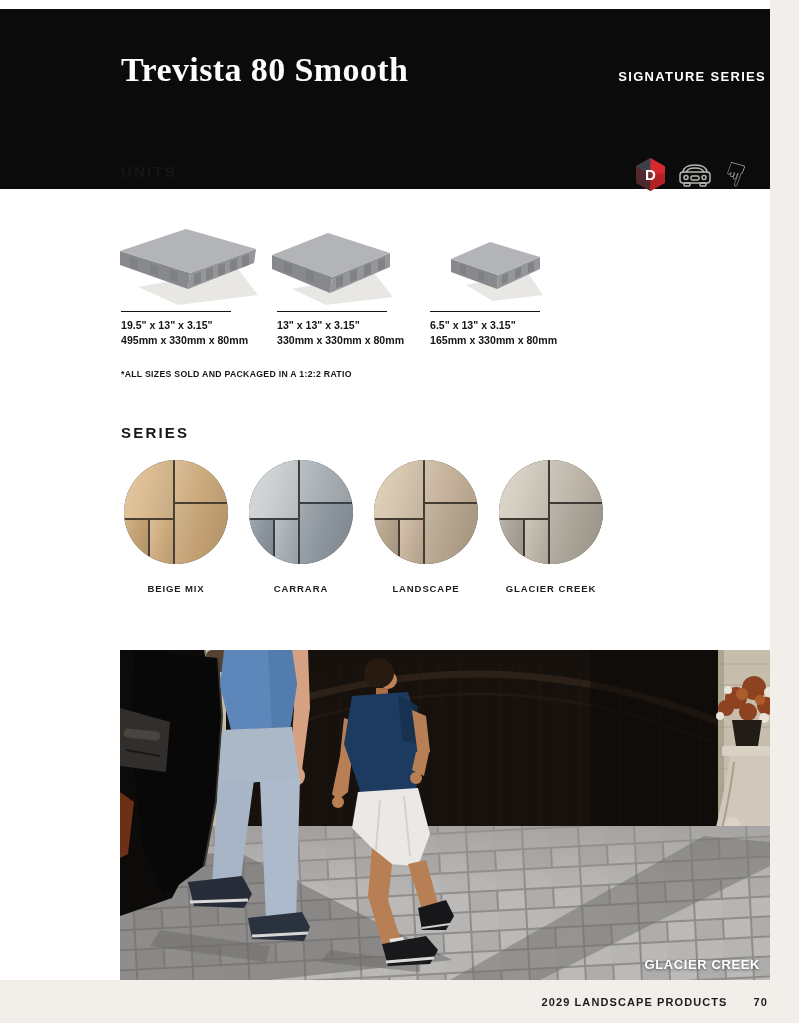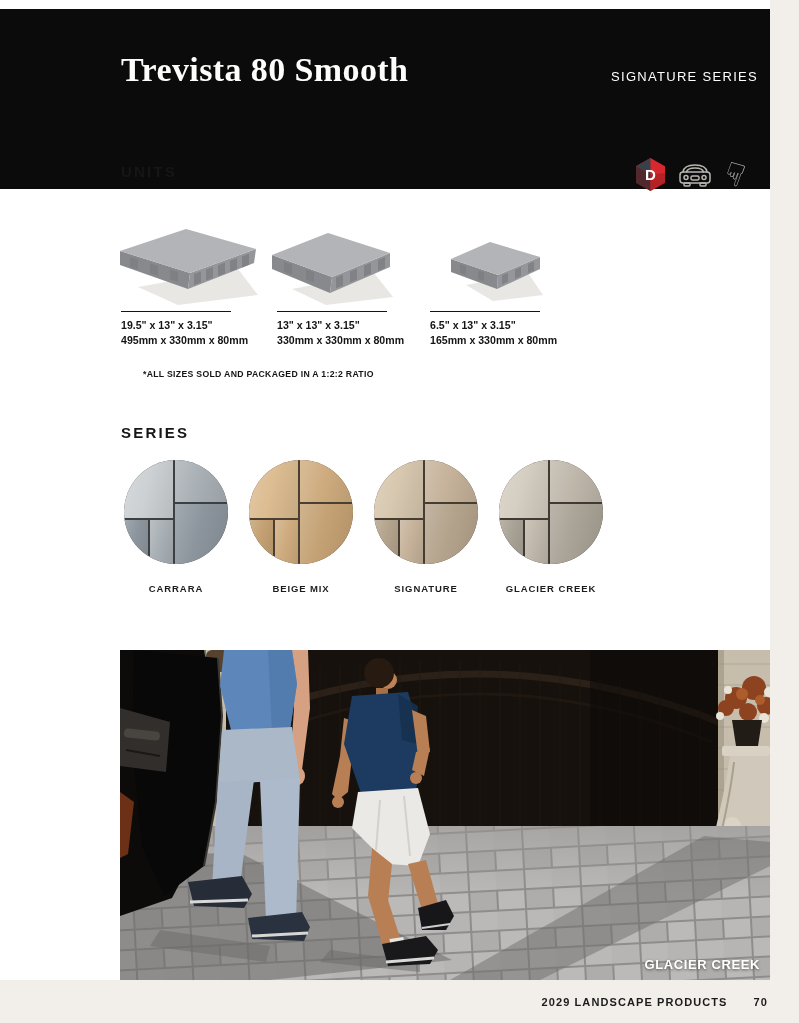--- a/index.html
+++ b/index.html
@@ -7,21 +7,21 @@
   body { background:#ffffff; font-family:"Liberation Sans", sans-serif; color:var(--text,#141414); overflow:hidden; }
   .page { position:relative; width:799px; height:1023px; background:#fff; }
 
   .right-strip  { position:absolute; left:770px; top:0; width:29px; height:1023px; background:var(--margin-bg); }
   .bottom-strip { position:absolute; left:0; top:980px; width:799px; height:43px; background:var(--margin-bg); }
 
   
   .masthead { position:absolute; left:0; top:0; width:770px; height:180px; background:var(--header-bg);margin-top:9px; }
   .masthead h1 { position:absolute; left:121px; top:42px; font-family:"Liberation Serif", serif;
                  font-weight:700; font-size:34px; letter-spacing:.4px; color:#fdfdfc; }
-  .series { position:absolute; right:12px; top:60px; font-weight:400; font-size:13px;
+  .series { position:absolute; right:4px; top:60px; font-weight:700; font-size:13px;
             letter-spacing:1.3px; color:#ffffff; }
 
   
   .sec-h { position:absolute; font-weight:700; font-size:15px; letter-spacing:2.2px; color:#161616; }
   #units-h   { left:121px; top:163px; }
   #colours-h { left:121px; top:424px; }
 
   
   .feature-icons { position:absolute; left:636px; top:153px; width:130px; height:42px;
                    display:flex; align-items:center; gap:13px; }
@@ -34,21 +34,21 @@
   .unit .rule { width:110px; border-top:1.5px solid #141414; }
   .unit .imp, .unit .met { font-weight:700; font-size:11.5px; color:#141414; white-space:nowrap;
                            transform:scaleX(.92); transform-origin:left; }
   .unit .imp { margin-top:7px; } .unit .met { margin-top:3px; }
   .paver { position:absolute; }
   #unit-0 .paver { left:-3px;  top:-86px; }
   #unit-1 .paver { left:-9px;  top:-82px; }
   #unit-2 .paver { left:18px;  top:-74px; }
 
   .note { position:absolute; left:121px; top:369px; font-weight:700; font-size:8.7px;
-          letter-spacing:.3px; color:#141414;margin-left:22px; }
+          letter-spacing:.3px; color:#141414; }
 
   
   .swatch-row { position:absolute; left:124px; top:460px; width:604px; display:flex; gap:21px; }
   .swatch { width:104px; text-align:center; }
   .circle { position:relative; width:104px; height:104px; border-radius:50%; overflow:hidden;
             background:var(--joint,#444); }
   .blk { position:absolute; background-image:linear-gradient(105deg, rgba(255,255,255,.20), rgba(255,255,255,0) 45%, rgba(0,0,0,.10)); }
   .b1 { left:0;   top:0;   width:47%; height:56%; }
   .b2 { left:49%; top:0;   width:51%; height:40%; }
   .b3 { left:49%; top:42%; width:51%; height:58%; }
@@ -165,48 +165,48 @@
     <div class="imp">6.5" x 13" x 3.15"</div>
     <div class="met">165mm x 330mm x 80mm</div>
   </div>
 
   <p class="note">*ALL SIZES SOLD AND PACKAGED IN A 1:2:2 RATIO</p>
 
   <h2 class="sec-h" id="colours-h">SERIES</h2>
 
   <div class="swatch-row">
     <figure class="swatch">
+      <div class="circle" style="background: rgb(74, 63, 48);">
+        <div class="blk b1" style="background-color: rgb(221, 189, 146);"></div>
+          <div class="blk b2" style="background-color: rgb(207, 172, 127);"></div>
+          <div class="blk b3" style="background-color: rgb(196, 161, 115);"></div>
+          <div class="blk b4" style="background-color: rgb(196, 161, 115);"></div>
+          <div class="blk b5" style="background-color: rgb(207, 172, 127);"></div>
+      </div>
+      <figcaption>BEIGE MIX</figcaption>
+    </figure>
+    <figure class="swatch">
       <div class="circle" style="background: rgb(60, 64, 67);">
         <div class="blk b1" style="background-color: rgb(205, 209, 211);"></div>
           <div class="blk b2" style="background-color: rgb(169, 176, 181);"></div>
           <div class="blk b3" style="background-color: rgb(140, 149, 157);"></div>
           <div class="blk b4" style="background-color: rgb(140, 149, 157);"></div>
           <div class="blk b5" style="background-color: rgb(169, 176, 181);"></div>
       </div>
       <figcaption>CARRARA</figcaption>
     </figure>
     <figure class="swatch">
-      <div class="circle" style="background: rgb(74, 63, 48);">
-        <div class="blk b1" style="background-color: rgb(221, 189, 146);"></div>
-          <div class="blk b2" style="background-color: rgb(207, 172, 127);"></div>
-          <div class="blk b3" style="background-color: rgb(196, 161, 115);"></div>
-          <div class="blk b4" style="background-color: rgb(196, 161, 115);"></div>
-          <div class="blk b5" style="background-color: rgb(207, 172, 127);"></div>
-      </div>
-      <figcaption>BEIGE MIX</figcaption>
-    </figure>
-    <figure class="swatch">
       <div class="circle" style="background: rgb(69, 61, 50);">
         <div class="blk b1" style="background-color: rgb(216, 200, 176);"></div>
           <div class="blk b2" style="background-color: rgb(198, 178, 154);"></div>
           <div class="blk b3" style="background-color: rgb(180, 163, 140);"></div>
           <div class="blk b4" style="background-color: rgb(180, 163, 140);"></div>
           <div class="blk b5" style="background-color: rgb(198, 178, 154);"></div>
       </div>
-      <figcaption>SIGNATURE</figcaption>
+      <figcaption>LANDSCAPE</figcaption>
     </figure>
     <figure class="swatch">
       <div class="circle" style="background: rgb(63, 58, 51);">
         <div class="blk b1" style="background-color: rgb(213, 206, 194);"></div>
           <div class="blk b2" style="background-color: rgb(191, 183, 170);"></div>
           <div class="blk b3" style="background-color: rgb(169, 162, 150);"></div>
           <div class="blk b4" style="background-color: rgb(169, 162, 150);"></div>
           <div class="blk b5" style="background-color: rgb(191, 183, 170);"></div>
       </div>
       <figcaption>GLACIER CREEK</figcaption>

